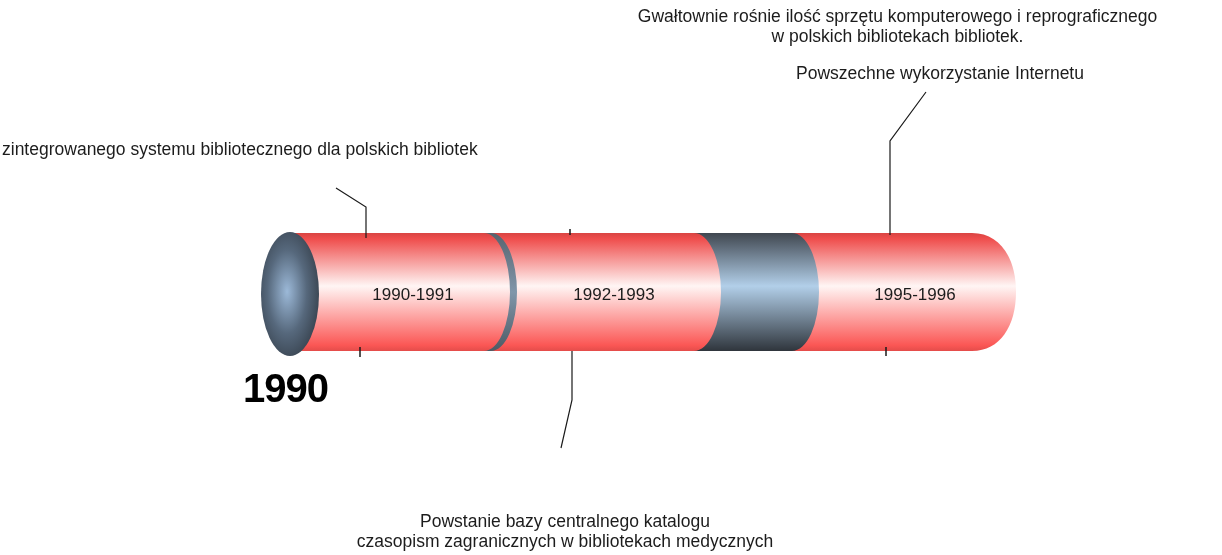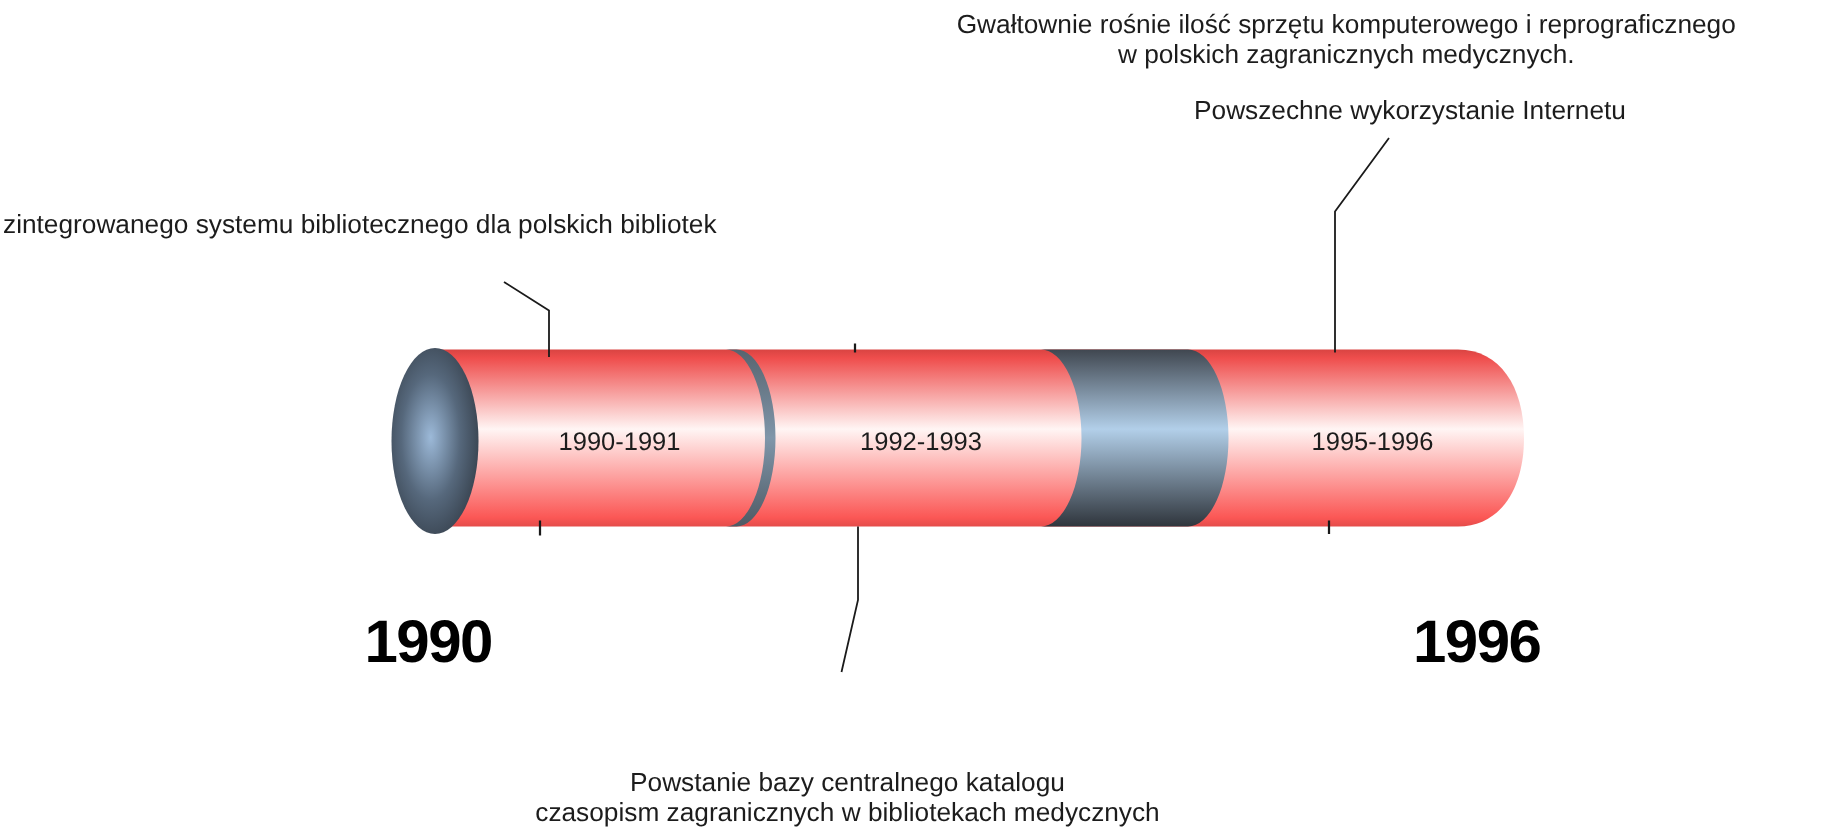--- a/index.html
+++ b/index.html
@@ -28,21 +28,20 @@
   }
   .annot.center { text-align: center; }
   .annot.left   { text-align: left; }
   .year-label {
     position: absolute;
     font-size: 40px;
     font-weight: bold;
     letter-spacing: -1px;
     color: #000000;
     white-space: nowrap;
-    margin-top: 40px;
   }
   svg.diagram {
     position: absolute;
     left: 0;
     top: 0;
   }
   svg .seg-label {
     font-family: "Liberation Sans", sans-serif;
     font-size: 17px;
     fill: #1c1c1c;
@@ -94,25 +93,24 @@
     <polyline points="336,188 366,207 366,238" fill="none" stroke="#1a1a1a" stroke-width="1.2"></polyline>
     <polyline points="926,92 890,141 890,235" fill="none" stroke="#1a1a1a" stroke-width="1.2"></polyline>
     <polyline points="572,351 572,400 561,448" fill="none" stroke="#1a1a1a" stroke-width="1.2"></polyline>
 
     <text class="seg-label" text-anchor="middle" x="413" y="300">1990-1991</text>
     <text class="seg-label" text-anchor="middle" x="614" y="300">1992-1993</text>
     <text class="seg-label" text-anchor="middle" x="915" y="300">1995-1996</text>
   </svg>
 
   <div class="year-label" style="left:243px; top:366px;">1990</div>
-  <div class="year-label" style="left:942px; top:366px;">1996</div>
 
   <div class="annot center" style="left:595px; top:6px; width:605px;">
     <div>Gwałtownie rośnie ilość sprzętu komputerowego i reprograficznego</div>
-    <div>w polskich zagranicznych medycznych.</div>
+    <div>w polskich bibliotekach bibliotek.</div>
   </div>
 
   <div class="annot center" style="left:640px; top:63px; width:600px;">
     <div>Powszechne wykorzystanie Internetu</div>
   </div>
 
   <div class="annot center" style="left:3px; top:76px; width:662px;">
   </div>
 
   <div class="annot left" style="left:2px; top:139px;">

